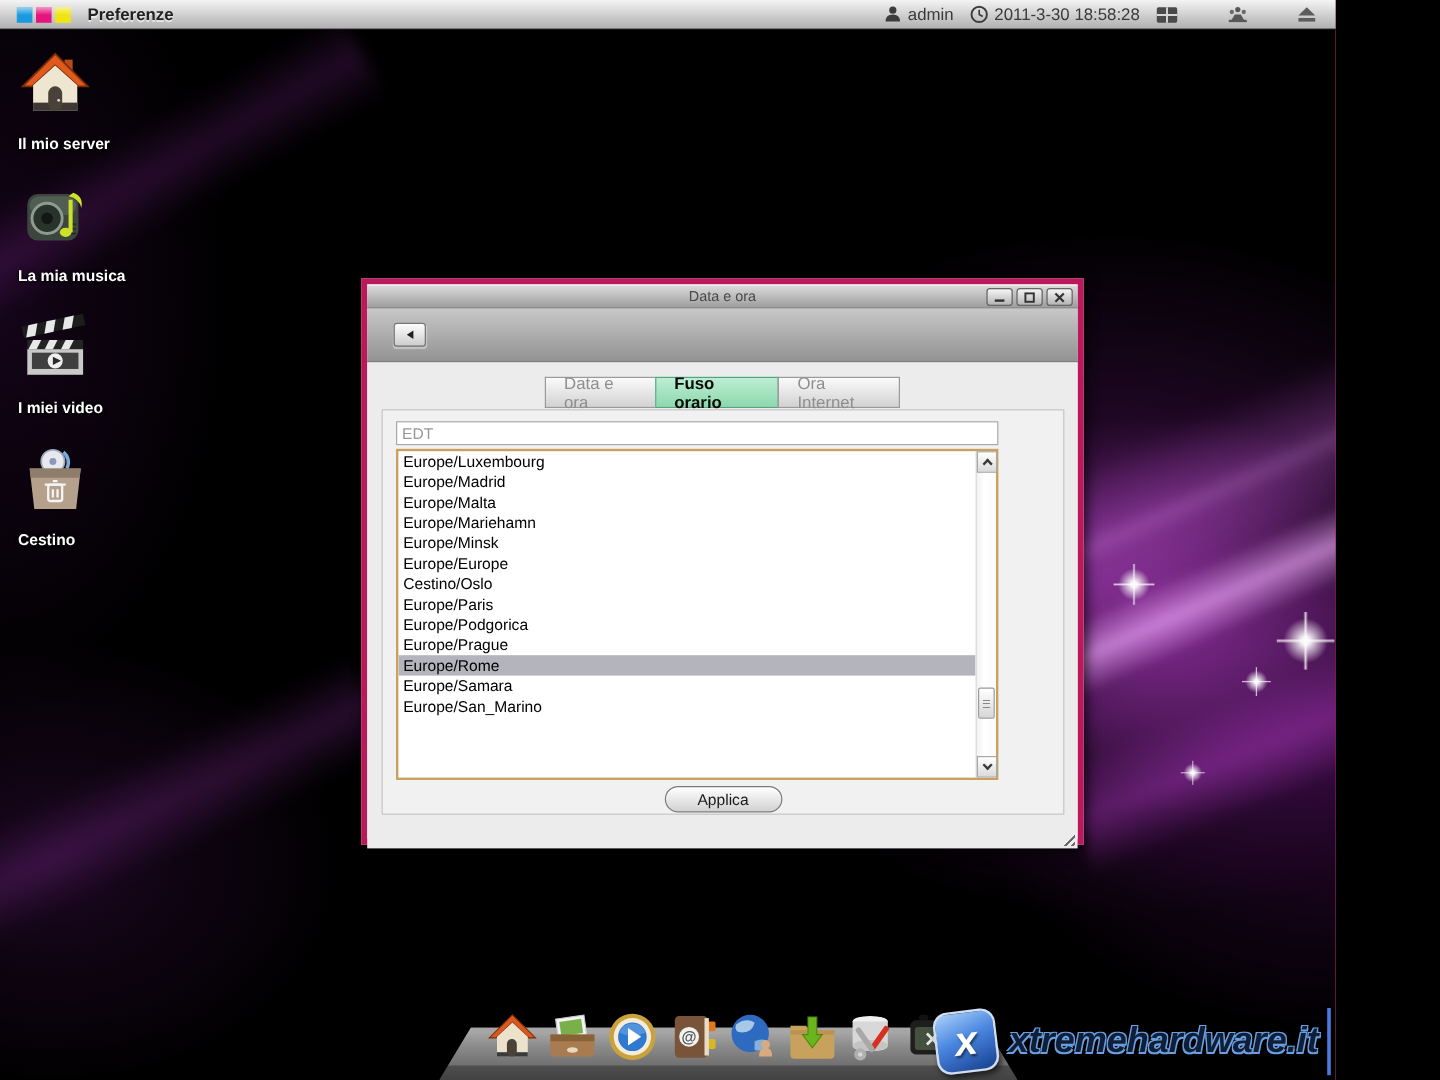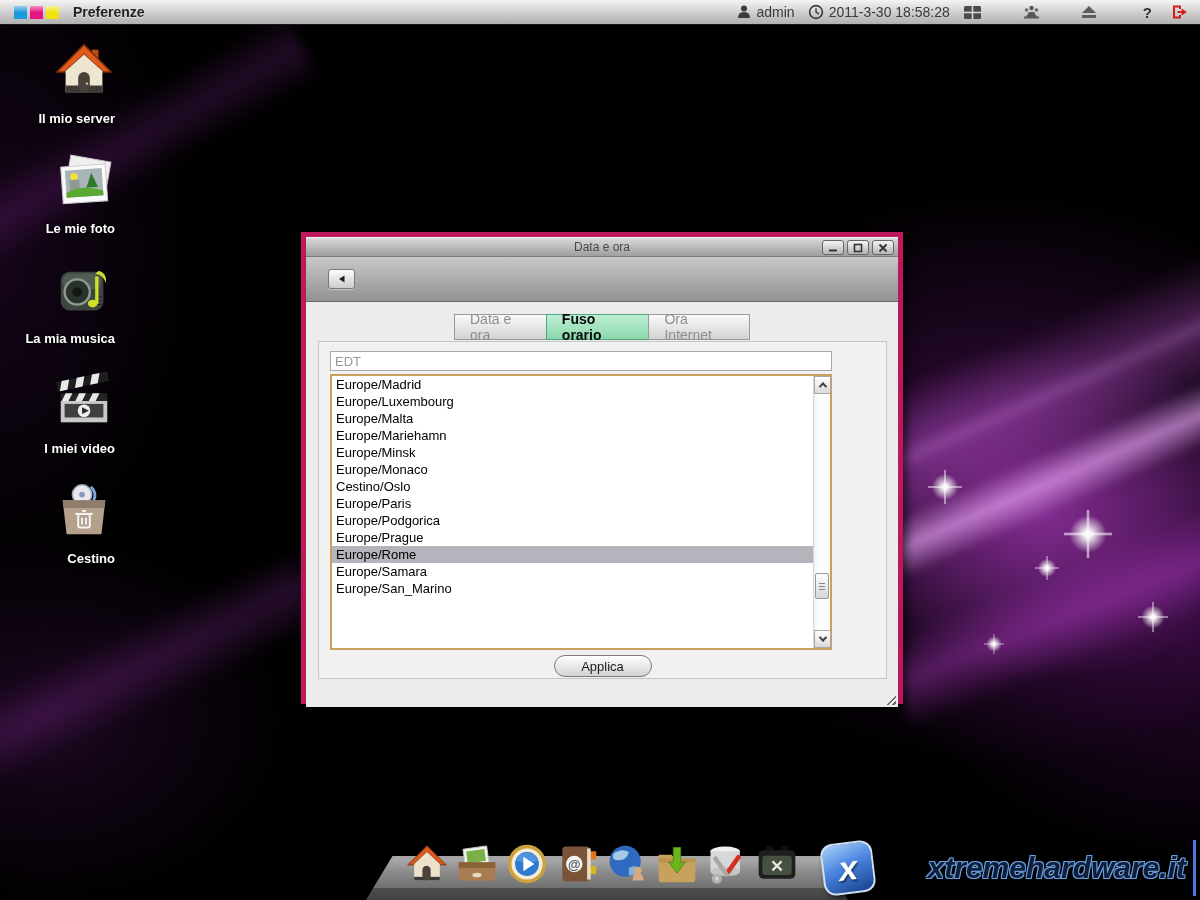--- a/index.html
+++ b/index.html
@@ -1,17 +1,17 @@
 <!DOCTYPE html>
 <html><head>
 <meta charset="utf-8">
 <style>
   * { margin:0; padding:0; box-sizing:border-box; }
   html,body { width:1200px; height:900px; background:#000; font-family:"Liberation Sans",sans-serif; }
-  #screen { position:relative; width:1200px; height:900px; overflow:hidden; background:#ec4899; }
+  #screen { position:relative; width:1113px; height:900px; overflow:hidden; background:#ec4899; }
 
   
   .bg { position:absolute; inset:0; background:
       radial-gradient(ellipse 330px 240px at 87% 57%, rgba(205,75,225,0.50), transparent 70%),
       radial-gradient(ellipse 520px 400px at 83% 53%, rgba(130,30,150,0.42), transparent 72%),
       radial-gradient(ellipse 430px 320px at 100% 70%, rgba(120,20,140,0.35), transparent 72%),
       radial-gradient(ellipse 280px 480px at 0% 28%, rgba(95,22,115,0.22), transparent 70%),
       radial-gradient(ellipse 340px 260px at 4% 80%, rgba(105,28,125,0.26), transparent 72%),
       #000; }
   .streak { position:absolute; pointer-events:none; }
@@ -52,21 +52,21 @@
   .tb-right { margin-left:auto; display:flex; align-items:center; gap:13px; padding-right:12px;
     font-size:14px; color:#3a3a3a; }
   .tb-group { display:flex; align-items:flex-start; gap:5px; }
   .tb-icon { display:flex; align-items:center; }
   .tb-help { font-size:15px; font-weight:bold; color:#333; padding:0 6px; }
   .tb-sep { width:14px; }
 
   
   .desk-icons { position:absolute; left:15px; top:40px; width:100px; z-index:2;
     display:flex; flex-direction:column; gap:26px; }
-  .desk-item { height:84px; display:flex; flex-direction:column; align-items:flex-end; cursor:default; }
+  .desk-item { height:84px; display:flex; flex-direction:column; align-items:flex-start; cursor:default; }
   .di-label { margin-top:5px; font-size:13px; font-weight:bold; color:#fff;
     text-shadow:0 1px 2px #000, 0 0 3px #000; white-space:nowrap; }
 
   
   .window { position:absolute; left:301px; top:232px; width:602px; height:472px; z-index:5;
     background:#ececec; border:5px solid #be185d; box-shadow:3px 4px 10px rgba(0,0,0,0.7); }
   .titlebar { height:20px; background:linear-gradient(#dadada, #9e9e9e); border-top:1px solid #f2f2f2;
     border-bottom:1px solid #7c7c7c; position:relative; display:flex; align-items:center; justify-content:center; }
   .win-title { font-size:12px; color:#484848; }
   .win-controls { position:absolute; right:4px; top:2px; display:flex; gap:3px; }
@@ -126,21 +126,21 @@
   .dock-item { width:46px; height:46px; display:flex; align-items:flex-end; justify-content:center; cursor:pointer; }
 
   
   .watermark { position:absolute; right:14px; bottom:6px; z-index:6; display:flex; align-items:center; gap:10px; }
   .wm-badge { width:52px; height:52px; border-radius:12px; transform:rotate(-7deg);
     background:linear-gradient(160deg, #a8d0f8 0%, #4a86e0 45%, #16408f 100%);
     border:2px solid #cfdef2; box-shadow:2px 3px 5px rgba(0,0,0,0.65);
     display:flex; align-items:center; justify-content:center;
     font-size:34px; font-weight:bold; font-style:italic; color:#fff; text-shadow:1px 2px 2px rgba(0,0,0,0.5); }
   .wm-text { font-size:30px; font-weight:bold; font-style:italic; color:#101e38; letter-spacing:0;
-    text-shadow:-1px -1px 0 #6a9fe0, 1px -1px 0 #6a9fe0, -1px 1px 0 #6a9fe0, 1px 1px 0 #6a9fe0, 0 2px 3px rgba(0,0,0,0.8);margin-left:44px; }
+    text-shadow:-1px -1px 0 #6a9fe0, 1px -1px 0 #6a9fe0, -1px 1px 0 #6a9fe0, 1px 1px 0 #6a9fe0, 0 2px 3px rgba(0,0,0,0.8); }
   .wm-edge { position:absolute; right:-10px; top:-2px; width:3px; height:56px; background:#4a7ae0; }
 </style>
 </head>
 <body>
 
 <div id="screen">
 
   <div class="bg">
     <div class="streak" id="streak1"></div>
     <div class="streak" id="streak2"></div>
@@ -222,38 +222,20 @@
         <svg width="62" height="62" viewBox="0 0 64 64">
           <rect x="40" y="10" width="7" height="12" fill="#b84a16"></rect>
           <path d="M32 5 L4 33 L12 33 L32 15 L52 33 L60 33 Z" fill="#e05a1e" stroke="#7a2e08" stroke-width="1.5"></path>
           <path d="M13 32 L32 15 L51 32 V54 H13 Z" fill="#efe6d2"></path>
           <rect x="13" y="47" width="38" height="7" fill="#3d3a35"></rect>
           <rect x="26" y="33" width="12" height="21" rx="6" fill="#4a4138"></rect>
           <circle cx="35" cy="45" r="1.2" fill="#ddd"></circle>
         </svg>
       </span>
       <span class="di-label">Il mio server</span>
-    </div>
-    <div class="desk-item">
-      <span>
-        <svg width="62" height="62" viewBox="0 0 64 64">
-          <g transform="rotate(10 32 32)">
-              <rect x="14" y="8" width="42" height="34" fill="#efefef" stroke="#c4c4c4"></rect>
-            </g>
-          <g transform="rotate(-4 32 32)">
-            <rect x="9" y="16" width="46" height="38" fill="#fafafa" stroke="#c8c8c8"></rect>
-            <rect x="13" y="20" width="38" height="28" fill="#a8b4b8"></rect>
-            <circle cx="22" cy="27" r="4" fill="#f2e23a"></circle>
-            <rect x="17" y="30" width="10" height="13" fill="#8e9a92"></rect>
-            <path d="M40 24 L46 39 H34 Z" fill="#2e7a28"></path>
-            <path d="M13 43 Q30 35 51 43 V48 H13 Z" fill="#58aa32"></path>
-          </g>
-        </svg>
-      </span>
-      <span class="di-label">Le mie foto</span>
     </div>
     <div class="desk-item">
       <span>
         <svg width="62" height="62" viewBox="0 0 64 64">
           <rect x="8" y="12" width="44" height="40" rx="9" fill="#3c463e"></rect>
           <rect x="10" y="14" width="40" height="16" rx="8" fill="#5a675c" opacity="0.7"></rect>
           <circle cx="25" cy="33" r="13" fill="#2a322c" stroke="#8e9c90" stroke-width="2.5"></circle>
           <circle cx="25" cy="33" r="5" fill="#141815"></circle>
           <g stroke="#202420" stroke-width="1.2">
               <line x1="44" y1="38" x2="50" y2="38"></line>
@@ -346,26 +328,26 @@
     <div class="content">
       <div class="tabs">
         <div class="tab">Data e ora</div>
         <div class="tab active">Fuso orario</div>
         <div class="tab">Ora Internet</div>
       </div>
       <div class="panel">
         <input class="filter-input" type="text" value="EDT" style="">
         <div class="tz-listbox">
           <div class="tz-rows">
+              <div class="tz-row">Europe/Luxembourg</div>
               <div class="tz-row">Europe/Madrid</div>
-              <div class="tz-row">Europe/Luxembourg</div>
               <div class="tz-row">Europe/Malta</div>
               <div class="tz-row">Europe/Mariehamn</div>
               <div class="tz-row">Europe/Minsk</div>
-              <div class="tz-row">Europe/Monaco</div>
+              <div class="tz-row">Europe/Europe</div>
               <div class="tz-row">Cestino/Oslo</div>
               <div class="tz-row">Europe/Paris</div>
               <div class="tz-row">Europe/Podgorica</div>
               <div class="tz-row">Europe/Prague</div>
               <div class="tz-row selected">Europe/Rome</div>
               <div class="tz-row">Europe/Samara</div>
               <div class="tz-row">Europe/San_Marino</div>
             </div>
           <div class="tz-scrollbar">
             <div class="sb-btn sb-up">

